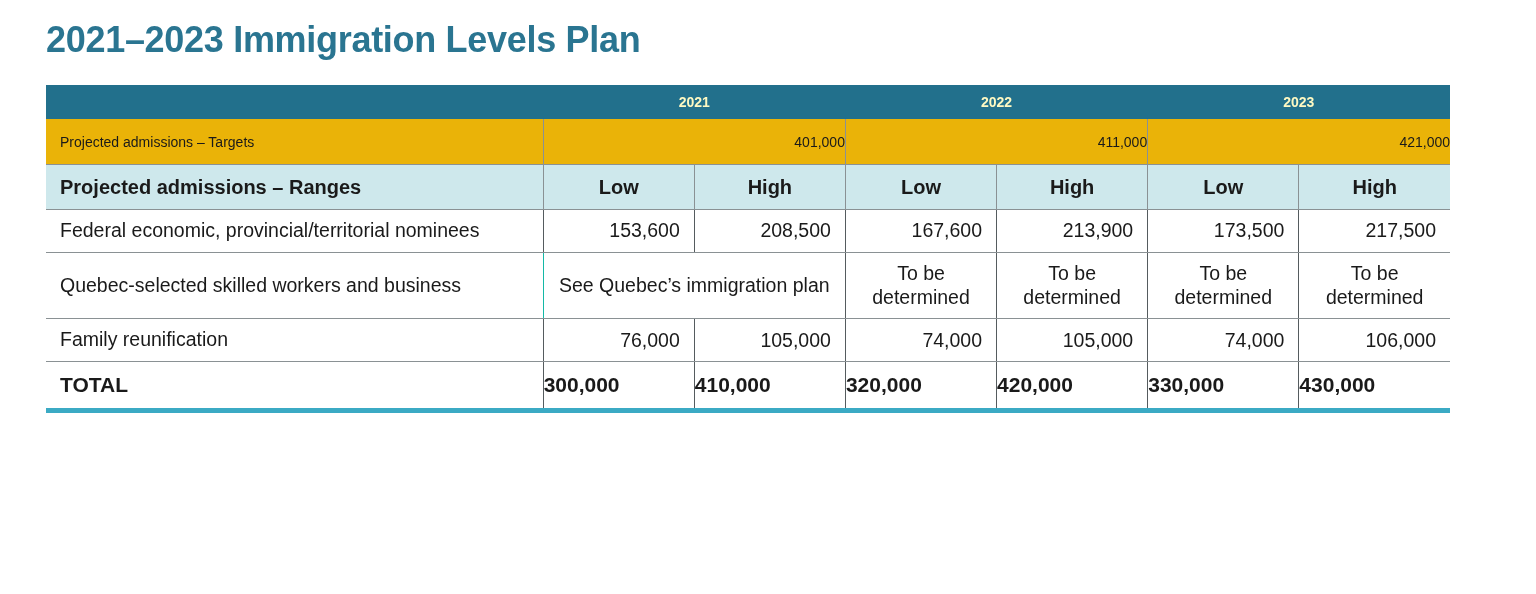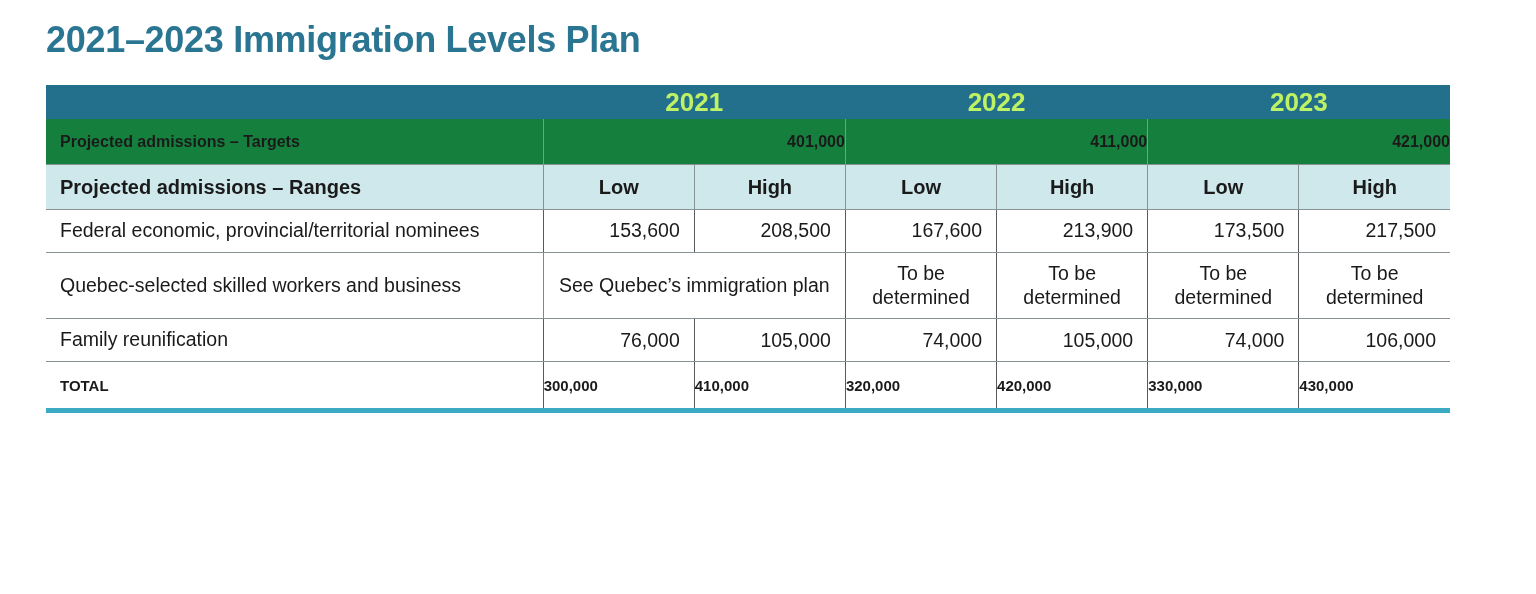--- a/index.html
+++ b/index.html
@@ -51,35 +51,35 @@
     font-weight: normal;
   }
 
   
   col.c-label { width: 497px; }
   col.c-num   { width: 151.1px; }
 
   
   tr.year-row td {
     background: #22708C;
-    color: #bef264;
-    font-weight: bold;
-    font-size: 26px;
+    color: #fef9c3;
+    font-weight: bold;
+    font-size: 14px;
     text-align: center;
     height: 34px;
     line-height: 34px;
   }
   tr.year-row td.blank { background: #22708C; }
 
   
   tr.targets-row td {
-    background: #15803d;
+    background: #eab308;
     height: 45px;
-    font-weight: bold;
-    font-size: 16px;
+    font-weight: normal;
+    font-size: 14px;
   }
   tr.targets-row td.rowlabel {
     text-align: left;
     padding-left: 14px;
     border-bottom: 1px solid #8a9194;
   }
   tr.targets-row td.val {
     text-align: right;
     border-left: 1px solid #8a9194;
     border-bottom: 1px solid #8a9194;
@@ -132,21 +132,21 @@
     line-height: 1.22;
   }
 
   tr.body-row.last td { border-bottom: 3px solid #3BAAC4; }
 
   
   tr.total-row td {
     background: #ffffff;
     height: 46px;
     font-weight: bold;
-    font-size: 15px;
+    font-size: 21px;
     border-bottom: 5px solid #3BAAC4;
   }
   tr.total-row td.rowlabel {
     text-align: left;
     padding-left: 14px;
   }
   tr.total-row td.num {
     text-align: left;
     padding-right: 14px;
     border-left: 1px solid #555b5e;

